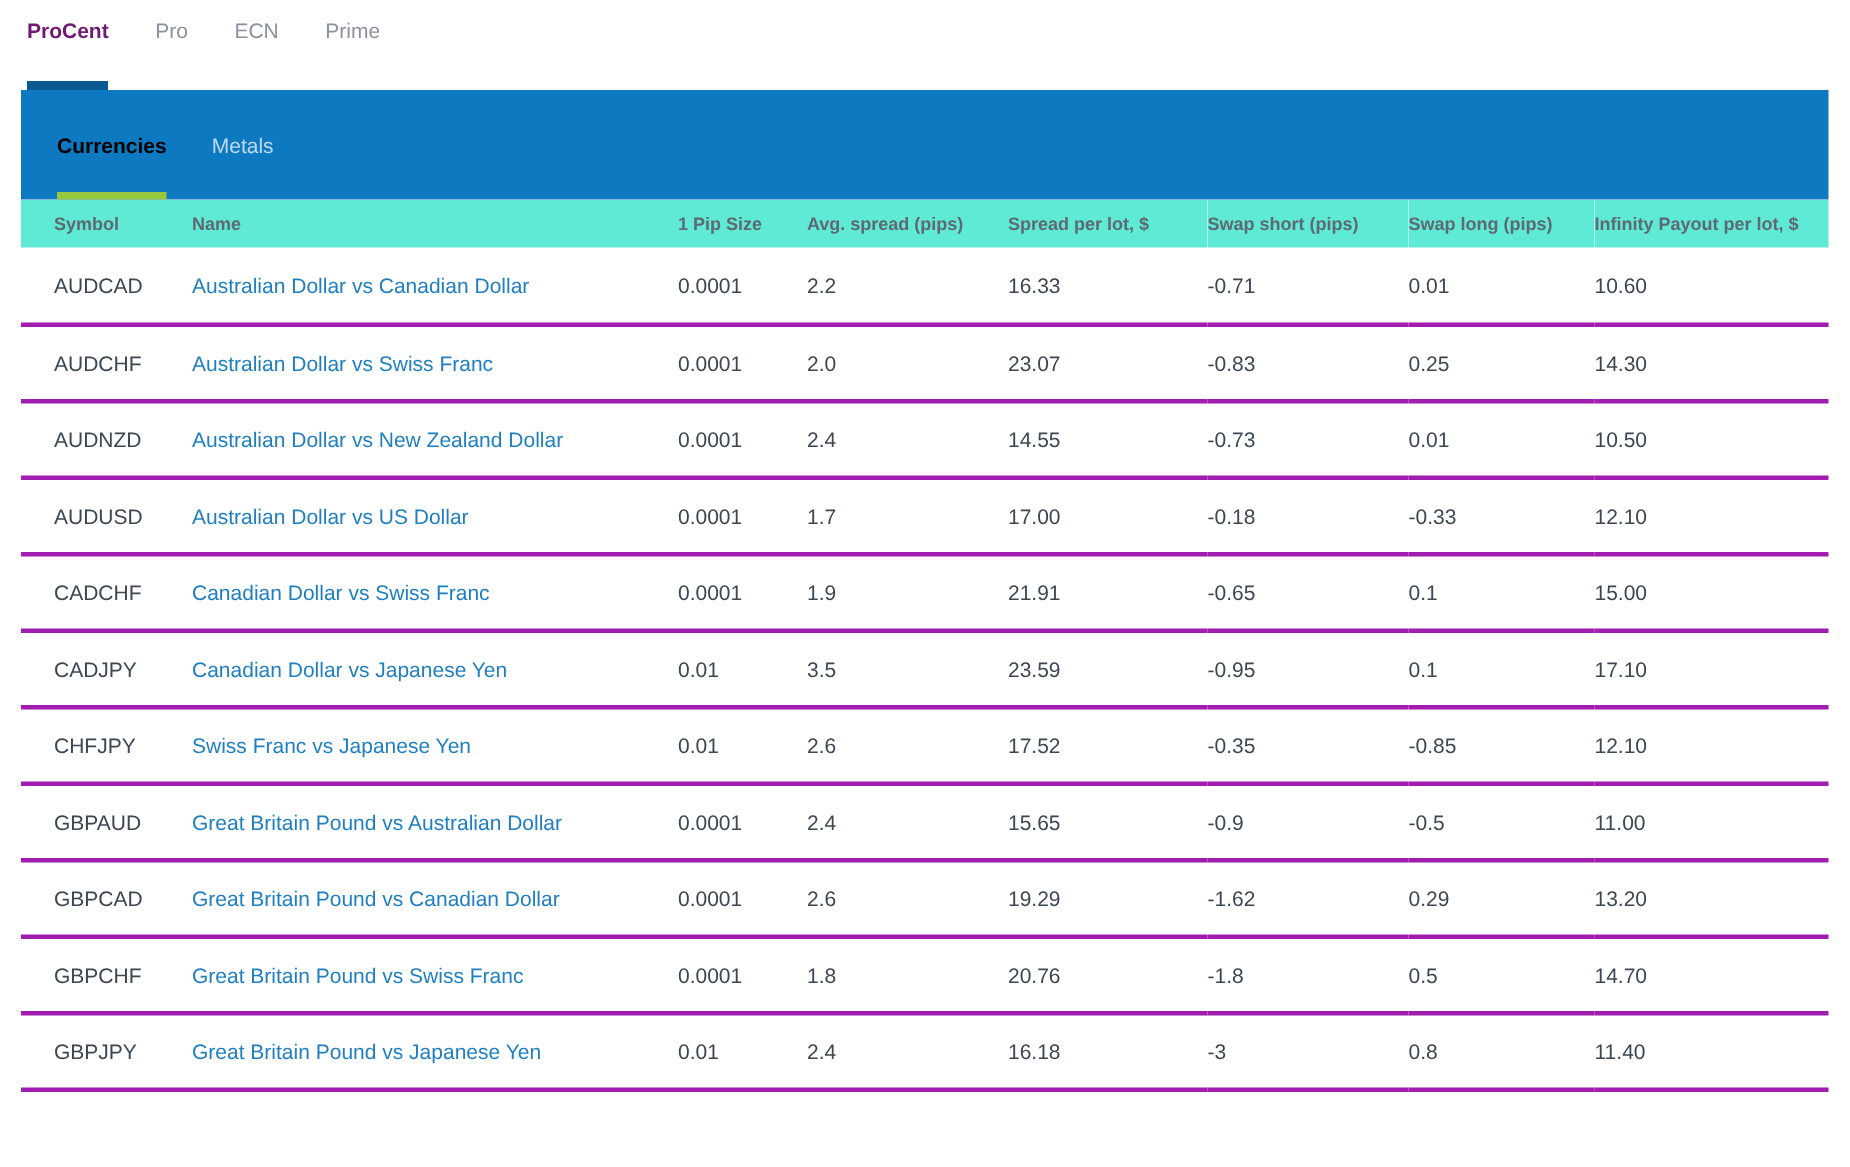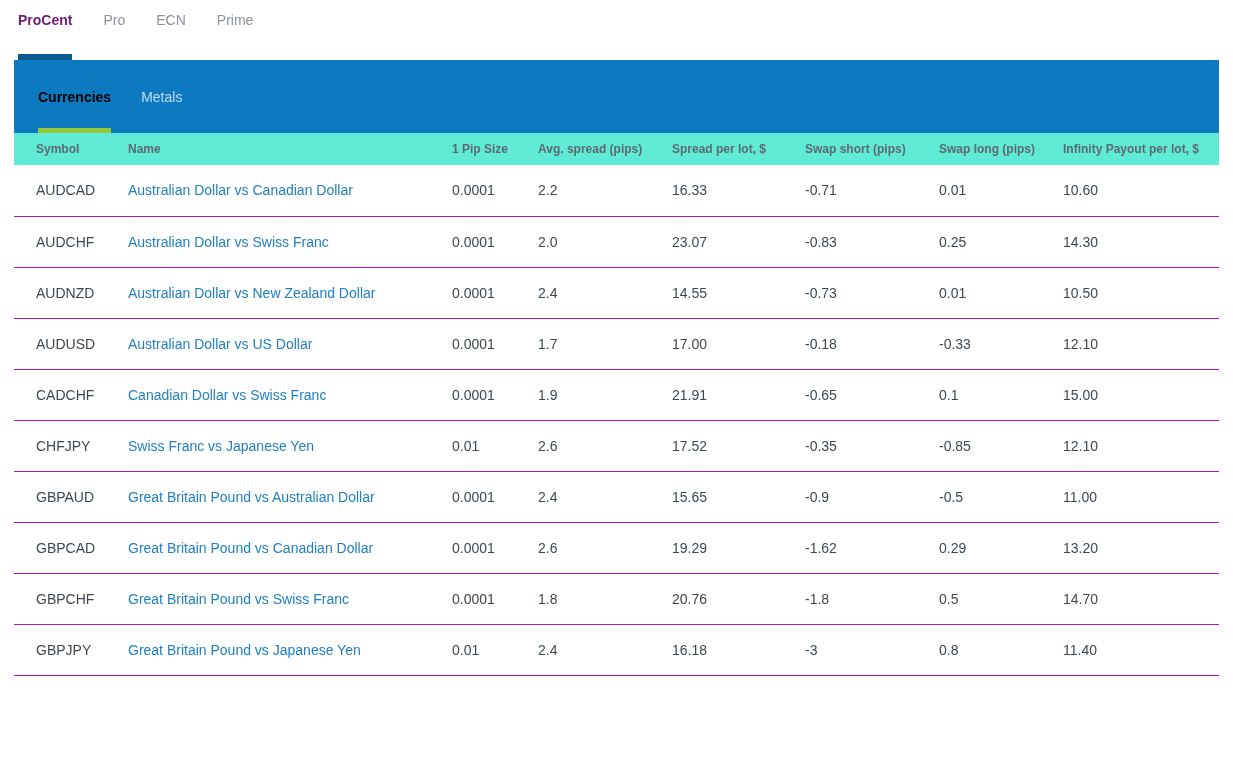--- a/index.html
+++ b/index.html
@@ -83,21 +83,21 @@
     font-size: 12px;
     font-weight: bold;
     color: #5f6973;
     text-align: left;
     padding: 0;
     white-space: nowrap;
     overflow: hidden;
   }
   tbody tr {
     height: 51px;
-    border-bottom: 1px solid #a21caf;
+    border-bottom: 3px solid #a21caf;
   }
   td {
     font-size: 14px;
     color: #3d4752;
     text-align: left;
     padding: 0;
     white-space: nowrap;
     overflow: hidden;
   }
   th:first-child, td:first-child { padding-left: 22px; }
@@ -194,20 +194,30 @@
             <td>CADCHF</td>
             <td><a href="#">Canadian Dollar vs Swiss Franc</a></td>
             <td>0.0001</td>
             <td>1.9</td>
             <td>21.91</td>
             <td>-0.65</td>
             <td>0.1</td>
             <td>15.00</td>
           </tr>
           <tr>
+            <td>CADJPY</td>
+            <td><a href="#">Canadian Dollar vs Japanese Yen</a></td>
+            <td>0.01</td>
+            <td>3.5</td>
+            <td>23.59</td>
+            <td>-0.95</td>
+            <td>0.1</td>
+            <td>17.10</td>
+          </tr>
+          <tr>
             <td>CHFJPY</td>
             <td><a href="#">Swiss Franc vs Japanese Yen</a></td>
             <td>0.01</td>
             <td>2.6</td>
             <td>17.52</td>
             <td>-0.35</td>
             <td>-0.85</td>
             <td>12.10</td>
           </tr>
           <tr>

